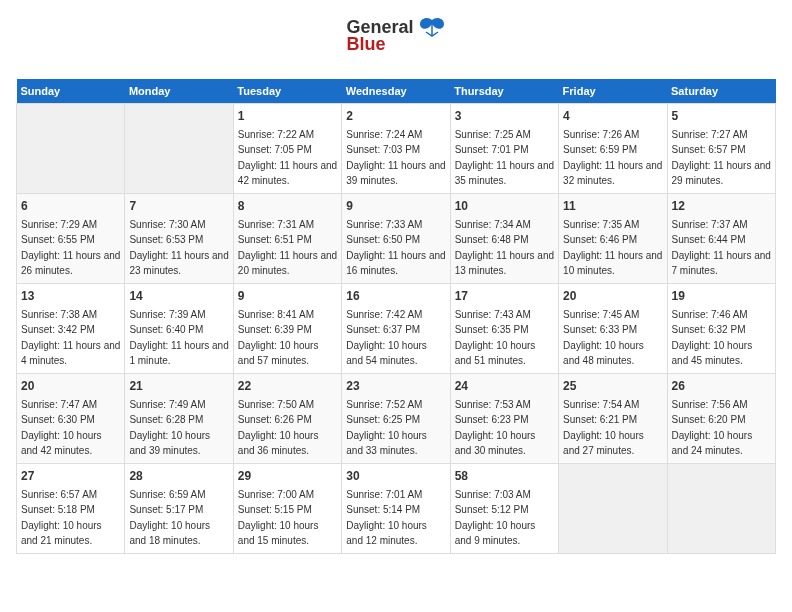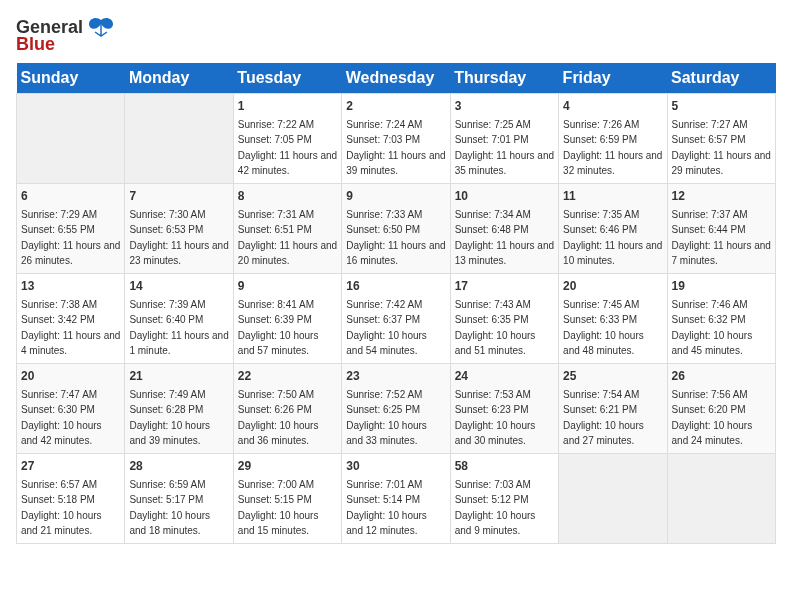--- a/index.html
+++ b/index.html
@@ -5,23 +5,23 @@
     * { box-sizing: border-box; margin: 0; padding: 0; }
     body {
       font-family: Arial, sans-serif;
       background: #fff;
       width: 792px;
       min-height: 612px;
       padding: 16px;
     }
     .header {
       display: flex;
-      justify-content: flex-start;
+      justify-content: center;
       align-items: flex-start;
-      margin-bottom: 8px;
+      margin-bottom: 24px;
     }
     .logo {
       display: flex;
       flex-direction: column;
       align-items: flex-start;
     }
     .logo-line {
       display: flex;
       align-items: center;
       gap: 2px;
@@ -41,21 +41,21 @@
     table {
       width: 100%;
       border-collapse: collapse;
       font-size: 11px;
     }
     thead tr th {
       background-color: #1a6ec7;
       color: #fff;
       padding: 6px 4px;
       text-align: left;
-      font-size: 16px;
+      font-size: 11px;
       font-weight: bold;
     }
     tbody tr td {
       vertical-align: top;
       padding: 4px 4px;
       border: 1px solid #ddd;
       width: 14.28%;
       min-height: 80px;
       height: 90px;
       color: #333;

